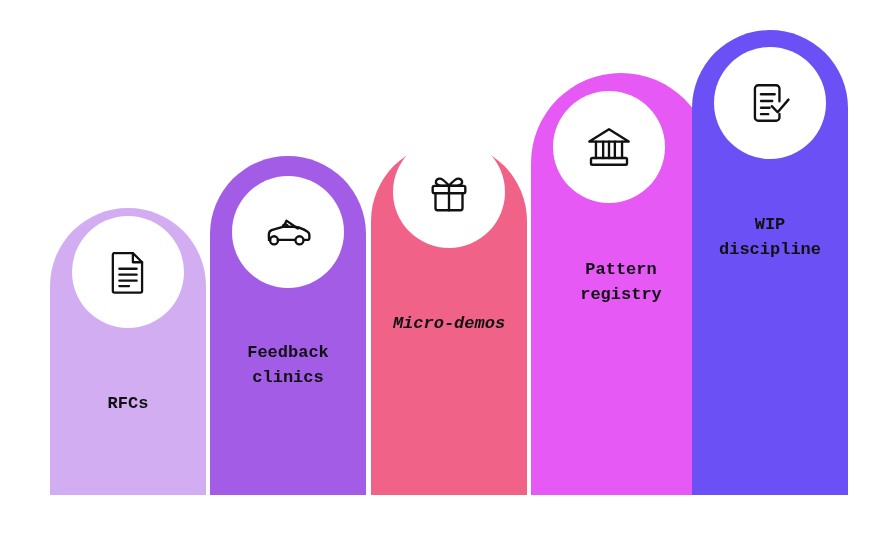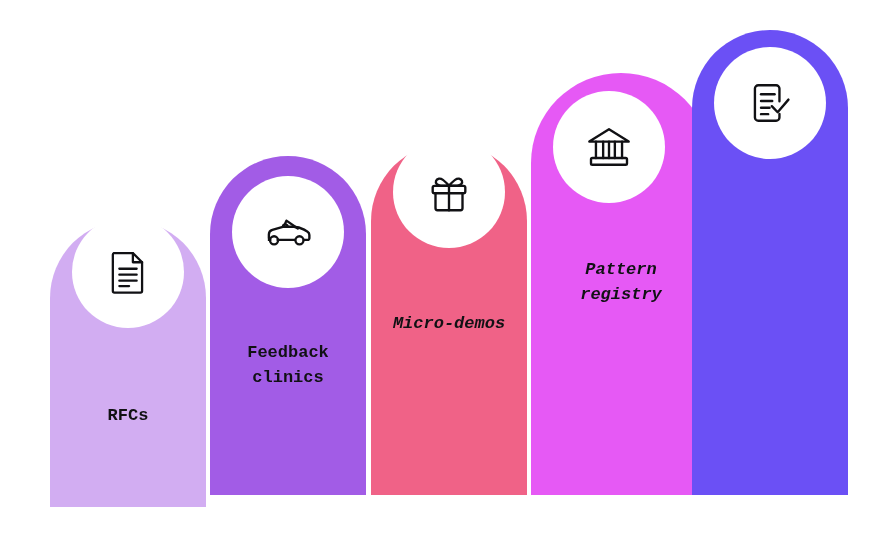--- a/index.html
+++ b/index.html
@@ -56,21 +56,21 @@
     font-weight: 700;
     line-height: 1.45;
     letter-spacing: 0px;
     white-space: pre-line;
   }
 </style>
 </head>
 <body>
 
 <div id="chart">
-    <div class="column" style="left: 50px; top: 220px; width: 156px; height: 287px;">
+    <div class="column" style="left: 50px; top: 208px; width: 156px; height: 287px;">
       <div class="bar" style="background: rgb(210, 173, 242);"></div>
       <div class="col-label" style="top: 184px;">RFCs</div>
     </div>
     <div class="icon-circle" style="left: 72px; top: 216px; width: 112px; height: 112px;">
       <span>
         <svg width="52" height="52" viewBox="0 0 48 48" fill="none" stroke="#111114" stroke-width="2.1" stroke-linecap="round" stroke-linejoin="round">
           <path d="M11 6.5h17.5L37 15v26.5a1.5 1.5 0 0 1-1.5 1.5h-24A1.5 1.5 0 0 1 10 41.5v-33A2 2 0 0 1 11 6.5z"></path>
           <path d="M28.5 6.5V15H37"></path>
           <path d="M16 21h16"></path>
           <path d="M16 26.5h16"></path>
@@ -105,40 +105,42 @@
       <span>
         <svg width="54" height="54" viewBox="0 0 48 48" fill="none" stroke="#111114" stroke-width="2.1" stroke-linecap="round" stroke-linejoin="round">
           <rect x="9.5" y="18.5" width="29" height="6.6" rx="1.6"></rect>
           <path d="M12 25.1v13.4a1.7 1.7 0 0 0 1.7 1.7h20.6a1.7 1.7 0 0 0 1.7-1.7V25.1"></path>
           <path d="M24 18.5v21.7"></path>
           <path d="M24 18.3c-2.2-2.3-4-4.1-5.4-5.1-2.4-1.7-5.3-1.3-6.1.9-.8 2.1 1 4.2 4.3 4.2h7.2z"></path>
           <path d="M24 18.3c2.2-2.3 4-4.1 5.4-5.1 2.4-1.7 5.3-1.3 6.1.9.8 2.1-1 4.2-4.3 4.2H24z"></path>
         </svg>
       </span>
     </div>
-    <div class="column" style="left: 531px; top: 73px; width: 180px; height: 422px; font-style: italic;">
+    <div class="column" style="left: 531px; top: 73px; width: 180px; height: 422px;">
       <div class="bar" style="background: rgb(230, 89, 245);"></div>
       <div class="col-label" style="top: 185px;">Pattern
 registry</div>
     </div>
     <div class="icon-circle" style="left: 553px; top: 91px; width: 112px; height: 112px;">
       <span>
         <svg width="54" height="54" viewBox="0 0 48 48" fill="none" stroke="#111114" stroke-width="2.1" stroke-linecap="round" stroke-linejoin="round">
           <path d="M6.5 19.2L24 8.2l17.5 11H6.5z"></path>
           <path d="M12.4 19.2v14.6"></path>
           <path d="M18.8 19.2v14.6"></path>
           <path d="M24 19.2v14.6"></path>
           <path d="M29.2 19.2v14.6"></path>
           <path d="M35.6 19.2v14.6"></path>
           <rect x="8" y="33.8" width="32" height="6" rx="1.2"></rect>
         </svg>
       </span>
     </div>
     <div class="column" style="left: 692px; top: 30px; width: 156px; height: 465px;">
       <div class="bar" style="background: rgb(107, 80, 245);"></div>
+      <div class="col-label" style="top: 183px;">WIP
+discipline</div>
     </div>
     <div class="icon-circle" style="left: 714px; top: 47px; width: 112px; height: 112px;">
       <span>
         <svg width="54" height="54" viewBox="0 0 48 48" fill="none" stroke="#111114" stroke-width="2.1" stroke-linecap="round" stroke-linejoin="round">
           <path d="M32.4 22.4V11.2a3 3 0 0 0-3-3H13.6a3 3 0 0 0-3 3v25.6a3 3 0 0 0 3 3h15.8a3 3 0 0 0 3-3v-3"></path>
           <path d="M16 16.2h12.1"></path>
           <path d="M16 22.2h10"></path>
           <path d="M16 28.2h7.6"></path>
           <path d="M16 33.9h6.4"></path>
           <path d="M25.6 26.8l5.2 5.4 9.6-11.2"></path>

